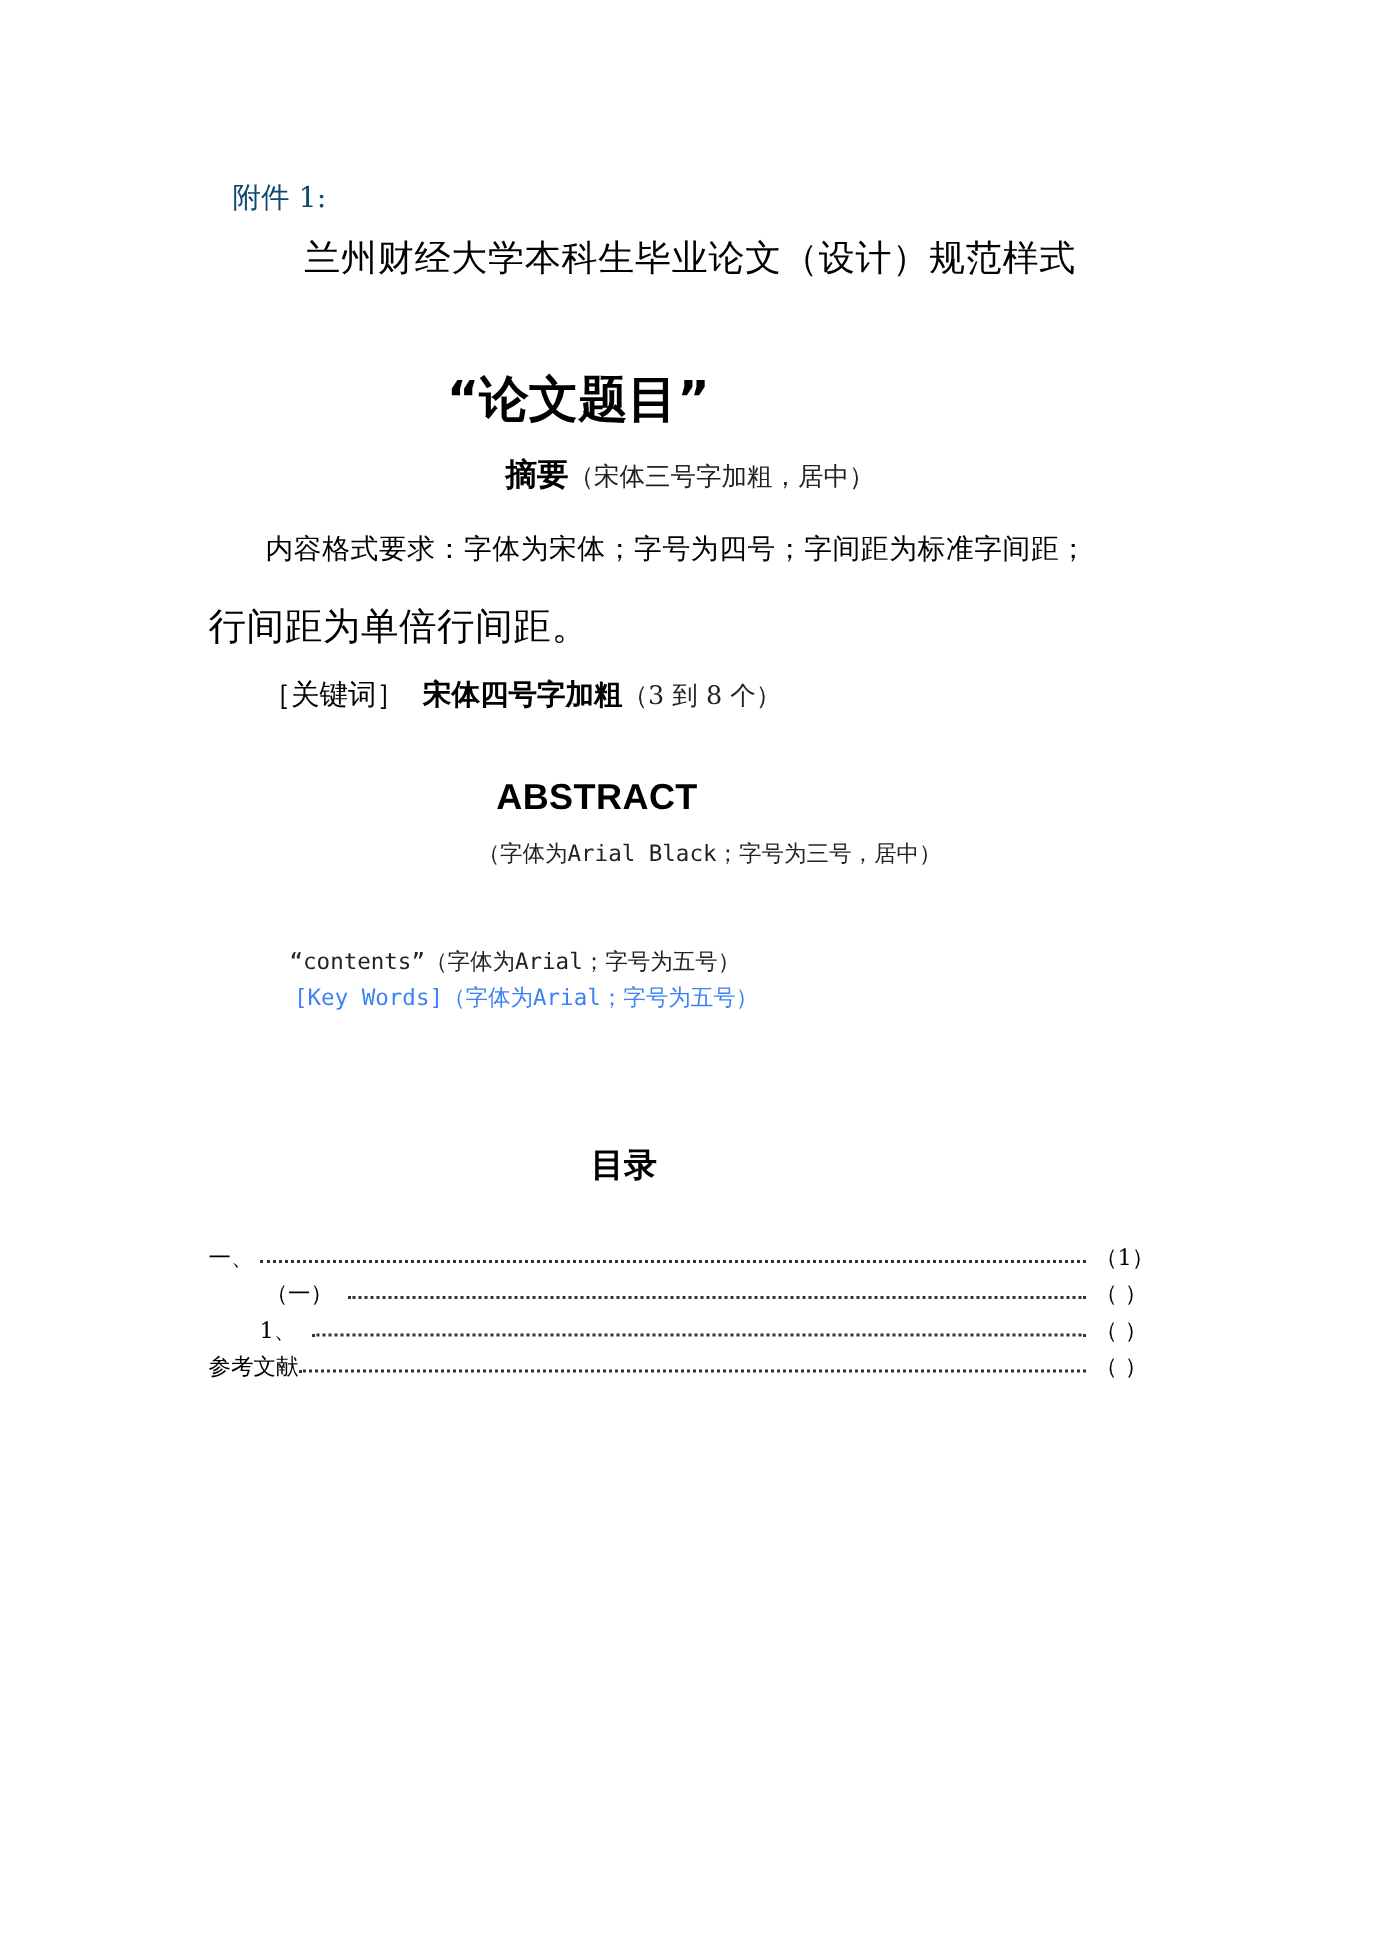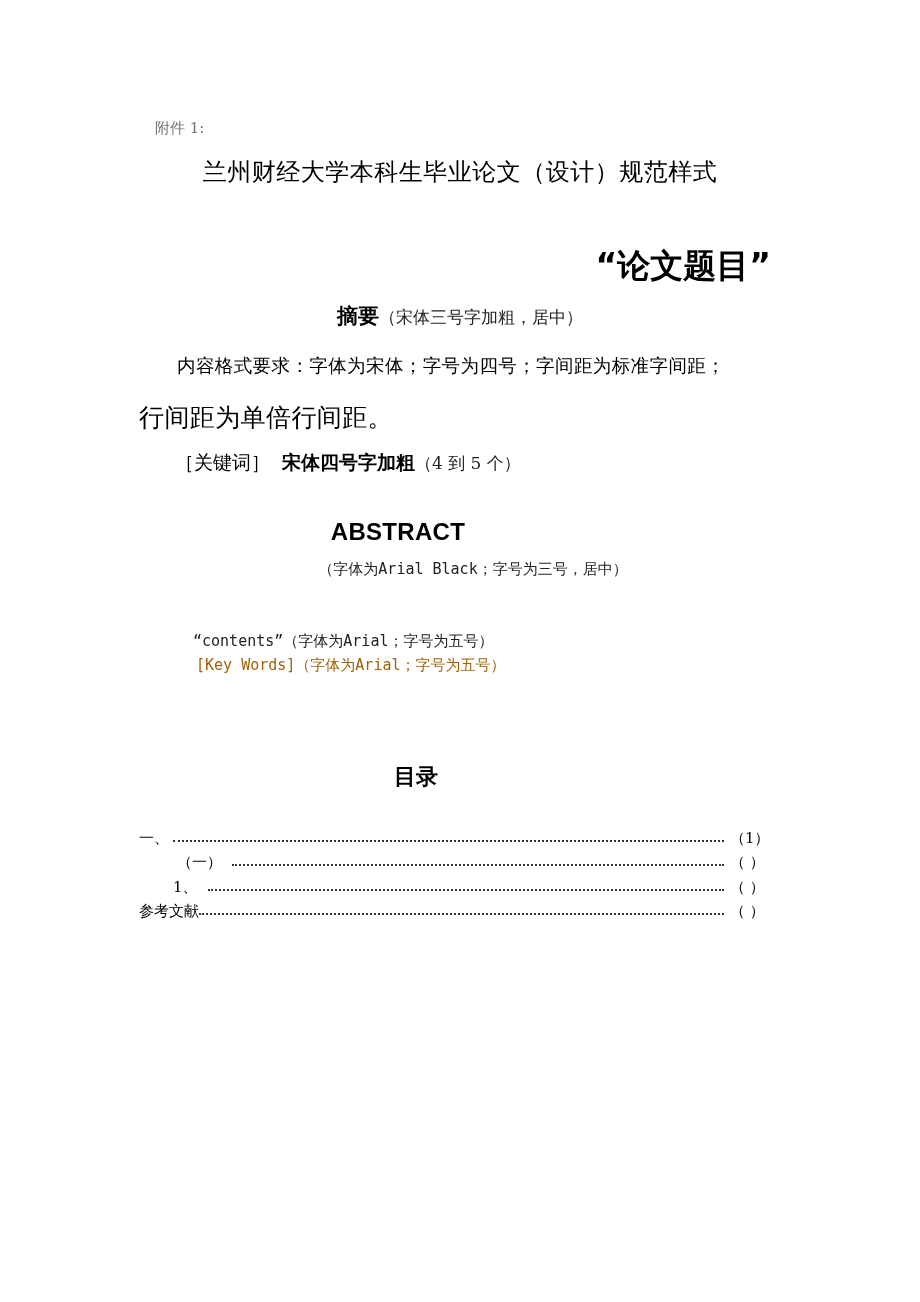--- a/index.html
+++ b/index.html
@@ -1,33 +1,33 @@
 <!DOCTYPE html>
 <html><head>
   <meta charset="utf-8">
   <style>
     html, body { margin: 0; padding: 0; background: #ffffff; }
     body { width: 920px; height: 1302px; position: relative; overflow: hidden; color: #000; font-family: "DejaVu Serif", serif; }
     .abs { position: absolute; white-space: nowrap; }
-    .attachment { left: 155px; top: 119px; font-size: 15px; color: #737373; }
+    .attachment { left: 155px; top: 119px; font-size: 19px; color: #0c4a6e; }
     .doc-title { left: 0; width: 920px; text-align: center; top: 156px; font-size: 24px; font-family: "DejaVu Sans", sans-serif; letter-spacing: 0.5px; }
-    .thesis-title { left: 0; width: 771px; text-align: right; top: 244px; font-size: 33px; font-weight: bold; font-family: "DejaVu Sans", sans-serif; }
+    .thesis-title { left: 0; width: 771px; text-align: center; top: 244px; font-size: 33px; font-weight: bold; font-family: "DejaVu Sans", sans-serif; }
     .abstract-heading { left: 0; width: 920px; text-align: center; top: 302px; font-size: 20px; }
     .abstract-heading .bold { font-weight: bold; font-family: "DejaVu Sans", sans-serif; font-size: 21px; margin-top: 32px; }
     .abstract-heading .note { font-size: 17px; color: #222; }
     .body-line1 { left: 177px; top: 353px; font-size: 18.5px; letter-spacing: 0.4px; }
     .body-line2 { left: 139px; top: 401px; font-size: 25px; letter-spacing: 0.4px; }
     .keywords { left: 175px; top: 450px; font-size: 19px; }
     .keywords .kw-label { font-family: "DejaVu Sans", sans-serif; }
     .keywords .kw-bold { font-weight: bold; font-family: Liberation Serif, serif; margin-left: 12px; margin-top: 12px; }
     .keywords .kw-note { font-size: 17px; color: #222; }
     .en-abstract { left: 0; width: 756px; text-align: center; top: 518px; font-size: 24px; font-weight: 900; font-family: "Liberation Sans", sans-serif; padding-left: 40px; box-sizing: border-box; letter-spacing: 0.3px; }
     .en-abstract-note { left: 0; width: 906px; text-align: center; top: 560px; font-size: 15px; font-family: "DejaVu Sans Mono", monospace; color: #222; padding-left: 40px; box-sizing: border-box; }
     .contents-note { left: 193px; top: 632px; font-size: 15px; font-family: "DejaVu Sans Mono", monospace; color: #222; }
-    .keywords-note { left: 196px; top: 656px; font-size: 15px; font-family: "DejaVu Sans Mono", monospace; color: #a16207; }
+    .keywords-note { left: 196px; top: 656px; font-size: 15px; font-family: "DejaVu Sans Mono", monospace; color: #3b82f6; }
     .toc-heading { left: 0; width: 832px; text-align: center; top: 762px; font-size: 22px; font-weight: bold; font-family: "DejaVu Sans", sans-serif; }
     .toc { position: absolute; left: 139px; top: 823px; width: 623px; }
     .toc-row { display: flex; align-items: flex-end; height: 24.5px; font-size: 15px; }
     .toc-label { white-space: nowrap; padding-right: 4px; }
     .toc-dots { flex: 1; border-bottom: 2px dotted #333; margin-bottom: 6px; height: 0; }
     .toc-page { white-space: nowrap; padding-left: 6px; width: 32px; text-align: right; }
   </style>
 </head>
 <body>
 
@@ -38,21 +38,21 @@
 <div class="abs thesis-title">“论文题目”</div>
 
 <div class="abs abstract-heading">
   <span class="bold">摘要</span><span class="note">（宋体三号字加粗，居中）</span>
 </div>
 
 <div class="abs body-line1">内容格式要求：字体为宋体；字号为四号；字间距为标准字间距；</div>
 <div class="abs body-line2">行间距为单倍行间距。</div>
 
 <div class="abs keywords">
-  <span class="kw-label">［关键词］</span><span class="kw-bold">宋体四号字加粗</span><span class="kw-note">（4 到 5 个）</span>
+  <span class="kw-label">［关键词］</span><span class="kw-bold">宋体四号字加粗</span><span class="kw-note">（3 到 8 个）</span>
 </div>
 
 <div class="abs en-abstract">ABSTRACT</div>
 <div class="abs en-abstract-note">（字体为Arial Black；字号为三号，居中）</div>
 
 <div class="abs contents-note">“contents”（字体为Arial；字号为五号）</div>
 <div class="abs keywords-note">[Key Words]（字体为Arial；字号为五号）</div>
 
 <div class="abs toc-heading">目录</div>
 

